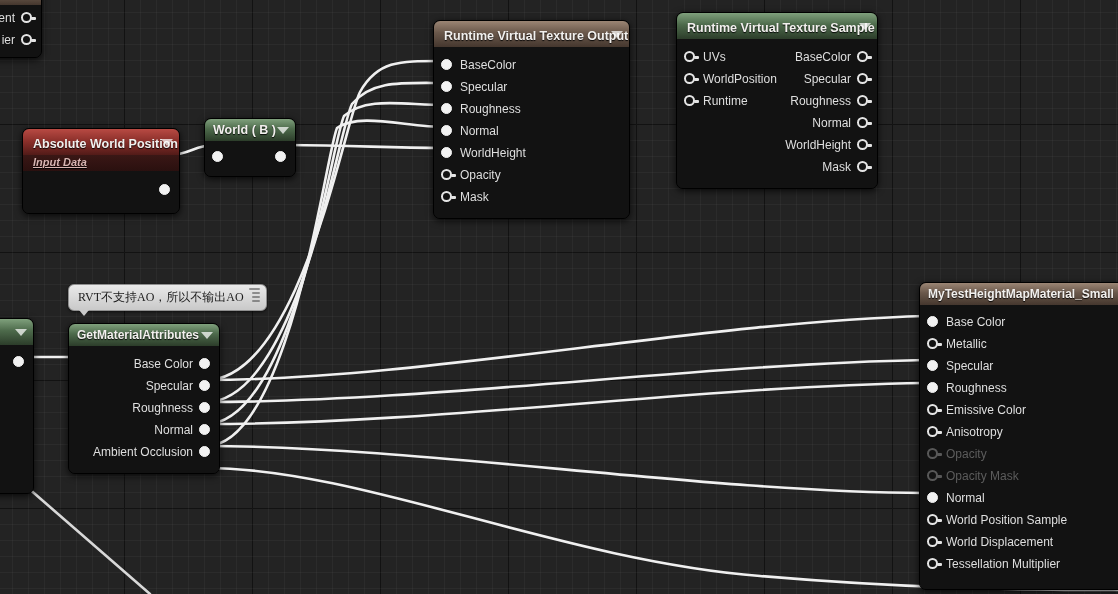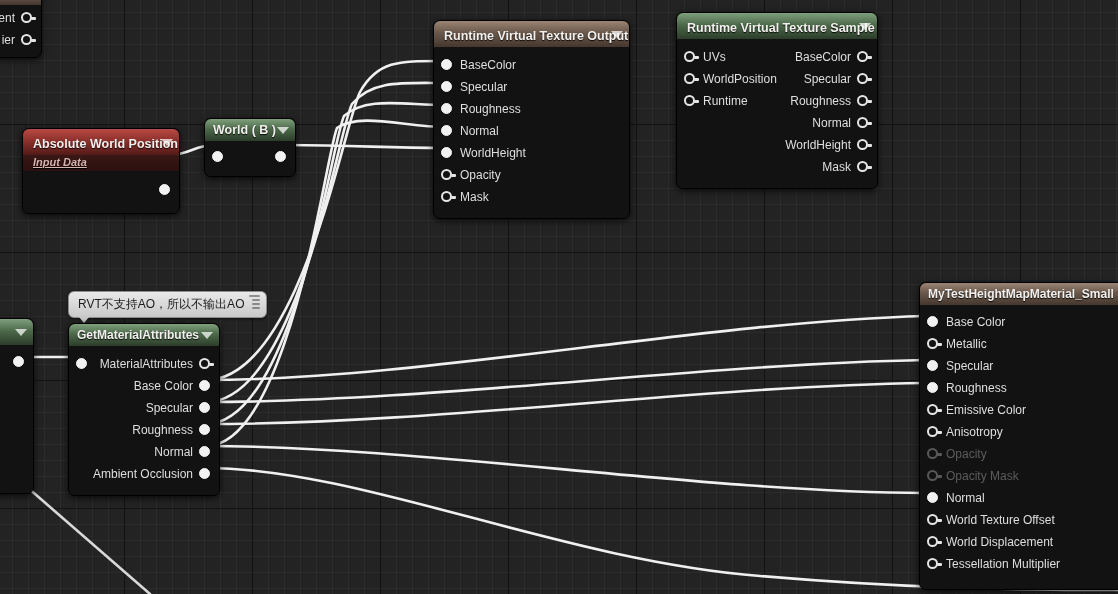--- a/index.html
+++ b/index.html
@@ -330,48 +330,38 @@
     <div class="node-body" style="padding:6px 0 120px 0;">
       <div class="row out-right">
         <span class="lbl"></span>
         <span class="pin r filled">
             <span class="dot"></span>
           </span>
       </div>
     </div>
   </div>
 
-  <div class="bubble" style="left:68px;top:291px;">
+  <div class="bubble" style="left:68px;top:284px;font-family:Liberation Serif, serif;">
     <span>RVT不支持AO，所以不输出AO</span>
     <span class="grip">
         <i></i>
         <i></i>
         <i></i>
         <i></i>
       </span>
     <span class="tail"></span>
   </div>
 
   <div class="node" style="left:68px;top:323px;width:150px;">
     <div class="node-hd hd-green" style="padding:0 20px 0 8px;font-size:12px;">
       <span>GetMaterialAttributes</span>
       <span class="caret"></span>
     </div>
     <div class="node-body" style="padding:7px 0 10px 0;">
       <div class="row out-right">
-        <span class="pin l filled">
-            <span class="dot"></span>
-          </span>
-        <span class="lbl">MaterialAttributes</span>
-        <span class="pin r hollow">
-            <span class="dot"></span>
-            <span class="stem"></span>
-          </span>
-      </div>
-      <div class="row out-right">
         <span class="lbl">Base Color</span>
         <span class="pin r filled">
             <span class="dot"></span>
           </span>
       </div>
       <div class="row out-right">
         <span class="lbl">Specular</span>
         <span class="pin r filled">
             <span class="dot"></span>
           </span>
@@ -459,21 +449,21 @@
         <span class="pin l filled">
             <span class="dot"></span>
           </span>
         <span class="lbl">Normal</span>
       </div>
       <div class="row in">
         <span class="pin l hollow">
             <span class="dot"></span>
             <span class="stem"></span>
           </span>
-        <span class="lbl">World Texture Offset</span>
+        <span class="lbl">World Position Sample</span>
       </div>
       <div class="row in">
         <span class="pin l hollow">
             <span class="dot"></span>
             <span class="stem"></span>
           </span>
         <span class="lbl">World Displacement</span>
       </div>
       <div class="row in">
         <span class="pin l hollow">

